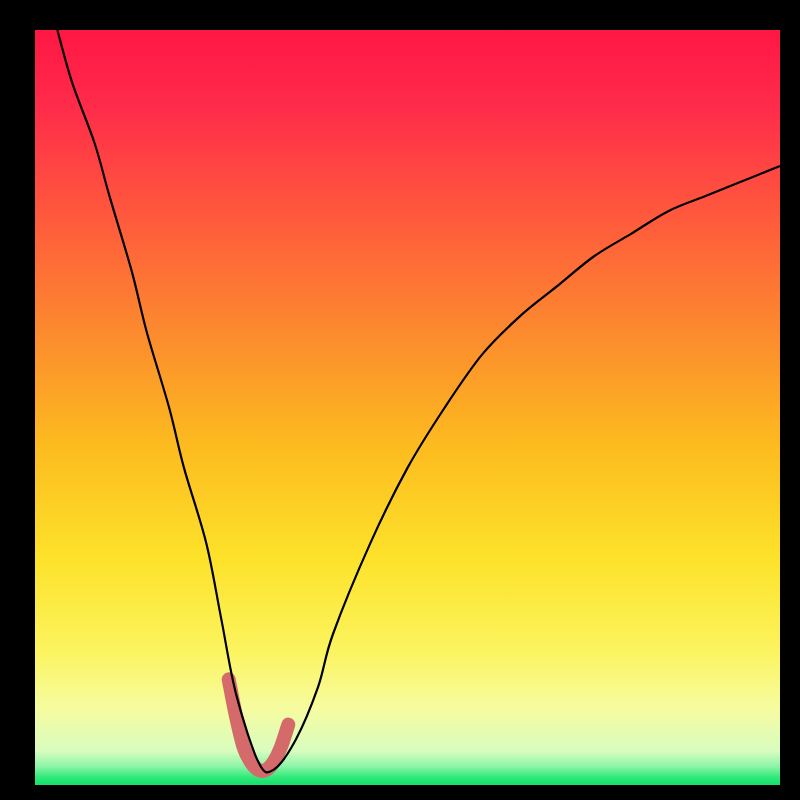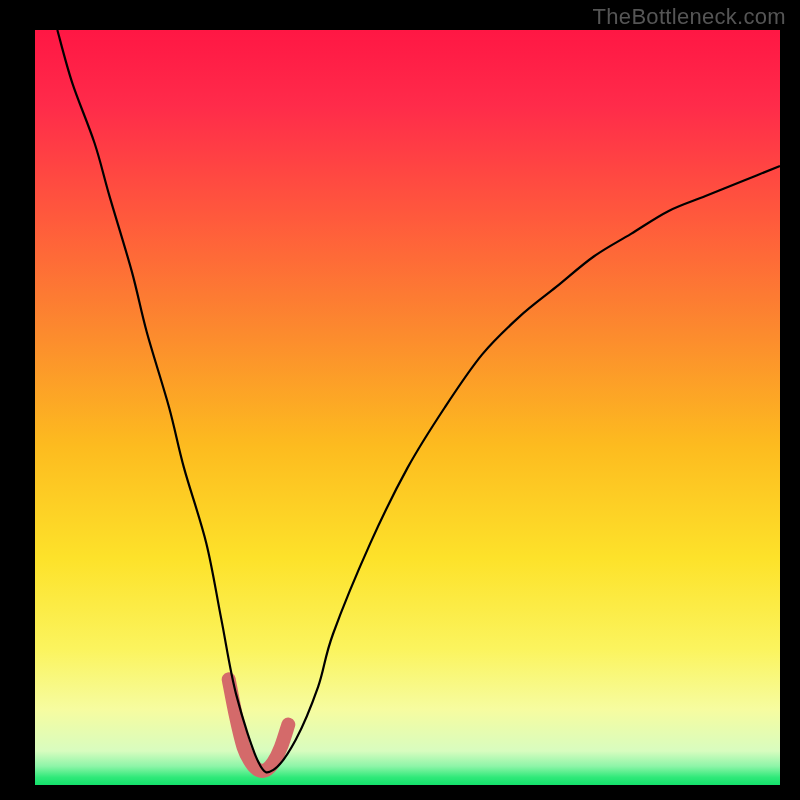--- a/index.html
+++ b/index.html
@@ -32,21 +32,20 @@
   svg {
     position: absolute;
     top: 0;
     left: 0;
   }
 </style>
 </head>
 <body>
 
 <div class="frame">
-  <div class="watermark">TheBottleneck.com</div>
   <svg id="plot" width="800" height="800">
     <defs>
       <linearGradient id="bg-grad" x1="0" y1="0" x2="0" y2="1">
           <stop offset="0%" stop-color="#ff1744"></stop>
           <stop offset="10%" stop-color="#ff2b4a"></stop>
           <stop offset="25%" stop-color="#ff5a3c"></stop>
           <stop offset="40%" stop-color="#fc8a2e"></stop>
           <stop offset="55.00000000000001%" stop-color="#fdbb1f"></stop>
           <stop offset="70%" stop-color="#fde22a"></stop>
           <stop offset="82%" stop-color="#fbf45e"></stop>

